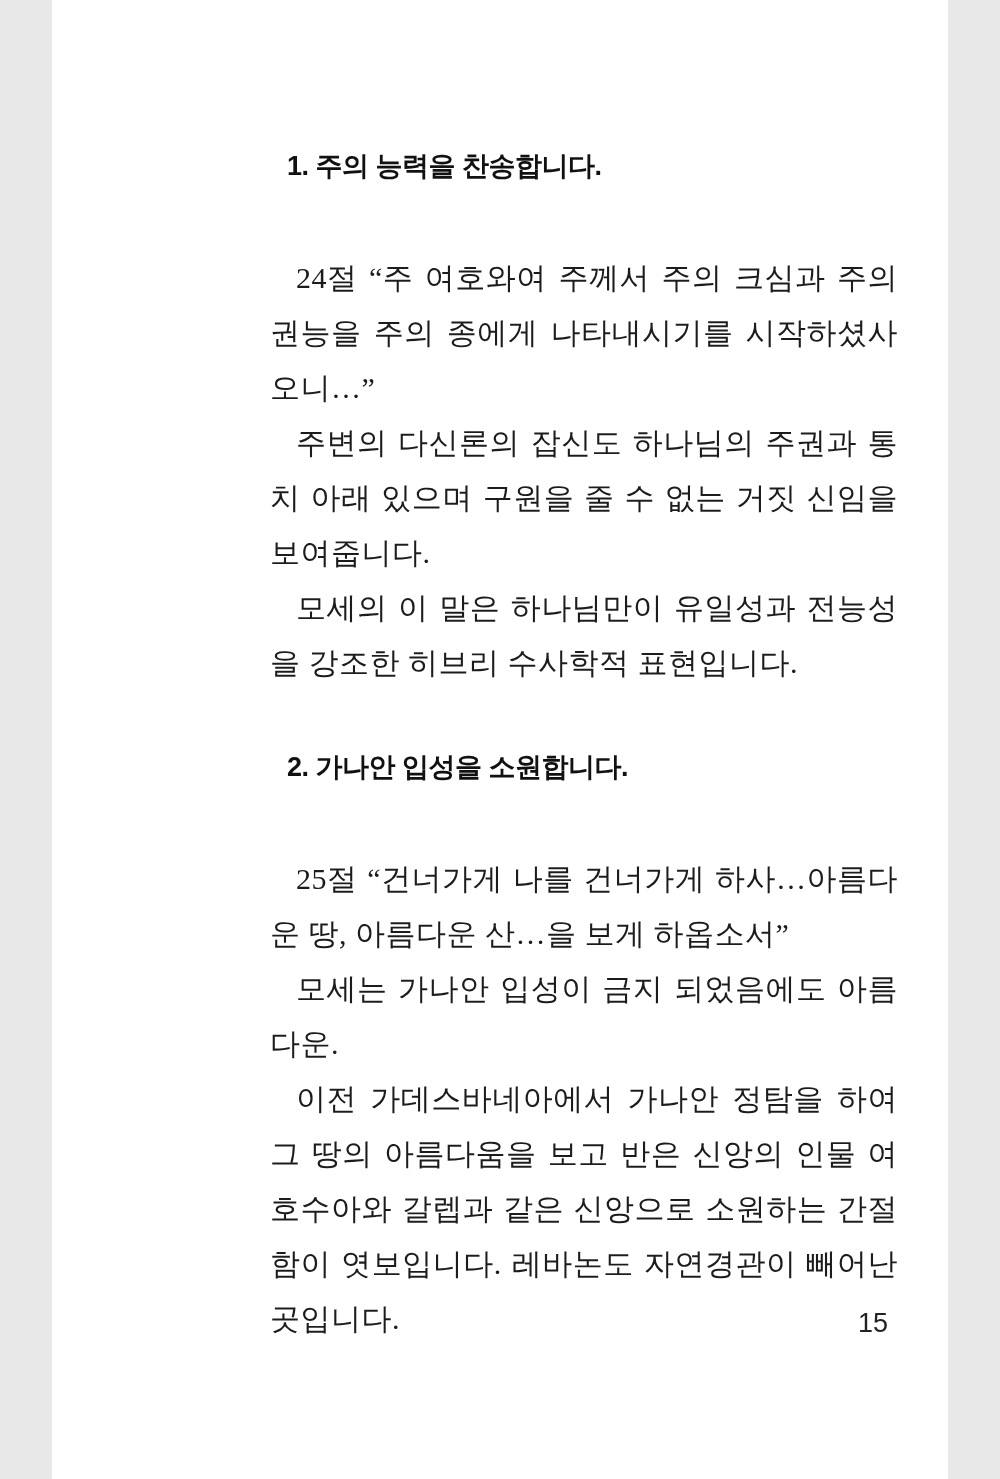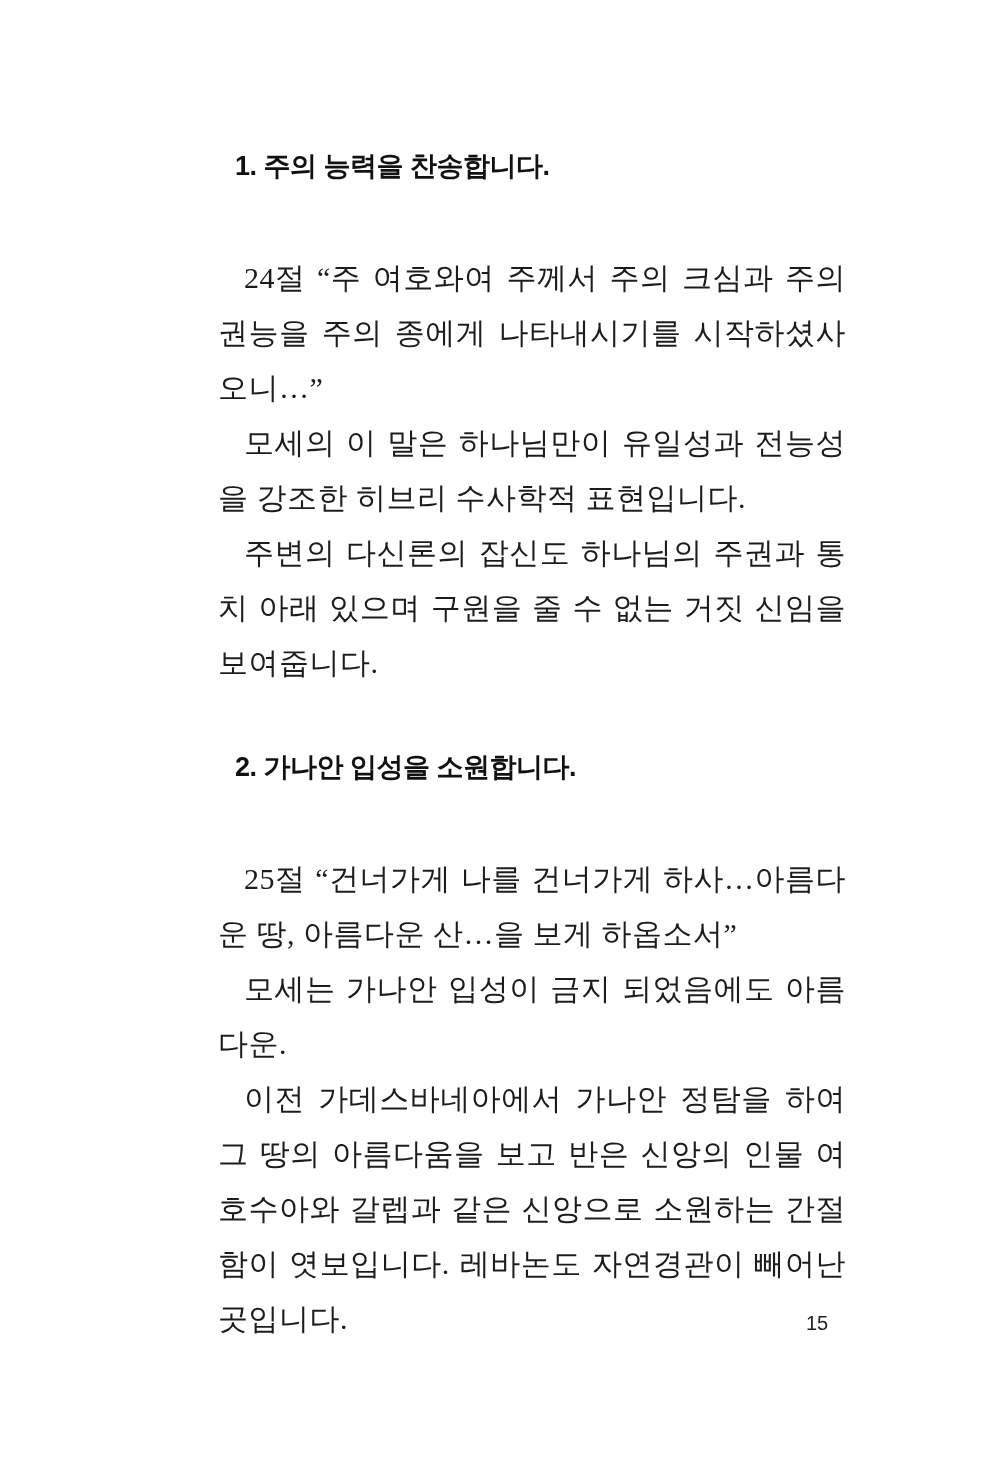--- a/index.html
+++ b/index.html
@@ -2,21 +2,21 @@
 <html lang="ko"><head>
 <meta charset="utf-8">
 <style>
   html, body {
     margin: 0;
     padding: 0;
     background: #e8e8e8;
   }
   .page {
     position: relative;
-    width: 1000px;
+    width: 896px;
     height: 1479px;
     margin: 0 auto;
     background: #ffffff;
     color: #1c1c1c;
     box-sizing: border-box;
     overflow: hidden;
     font-family: "Liberation Serif", "DejaVu Serif", serif;
   }
   .content {
     position: absolute;
@@ -48,36 +48,36 @@
     text-indent: 26px;
     word-break: break-all;
     color: #1c1c1c;
     letter-spacing: 0.5px;
   }
   .page-number {
     position: absolute;
     top: 1303px;
     left: 806px;
     font-family: "Liberation Sans", "DejaVu Sans", sans-serif;
-    font-size: 20px;
+    font-size: 27px;
     line-height: 40px;
     color: #222222;
   }
 </style>
 </head>
 <body>
 
 <div class="page">
   <div class="content">
 
     <div class="section">
       <h2 class="section-heading">1. 주의 능력을 찬송합니다.</h2>
       <p class="paragraph">24절 “주 여호와여 주께서 주의 크심과 주의 권능을 주의 종에게 나타내시기를 시작하셨사오니…”</p>
+      <p class="paragraph">주변의 다신론의 잡신도 하나님의 주권과 통치 아래 있으며 구원을 줄 수 없는 거짓 신임을 보여줍니다.</p>
       <p class="paragraph">모세의 이 말은 하나님만이 유일성과 전능성을 강조한 히브리 수사학적 표현입니다.</p>
-      <p class="paragraph">주변의 다신론의 잡신도 하나님의 주권과 통치 아래 있으며 구원을 줄 수 없는 거짓 신임을 보여줍니다.</p>
     </div>
 
     <div class="section">
       <h2 class="section-heading">2. 가나안 입성을 소원합니다.</h2>
       <p class="paragraph">25절 “건너가게 나를 건너가게 하사…아름다운 땅, 아름다운 산…을 보게 하옵소서”</p>
       <p class="paragraph">모세는 가나안 입성이 금지 되었음에도 아름다운.</p>
       <p class="paragraph">이전 가데스바네아에서 가나안 정탐을 하여 그 땅의 아름다움을 보고 반은 신앙의 인물 여호수아와 갈렙과 같은 신앙으로 소원하는 간절함이 엿보입니다. 레바논도 자연경관이 빼어난 곳입니다.</p>
     </div>
 
   </div>

